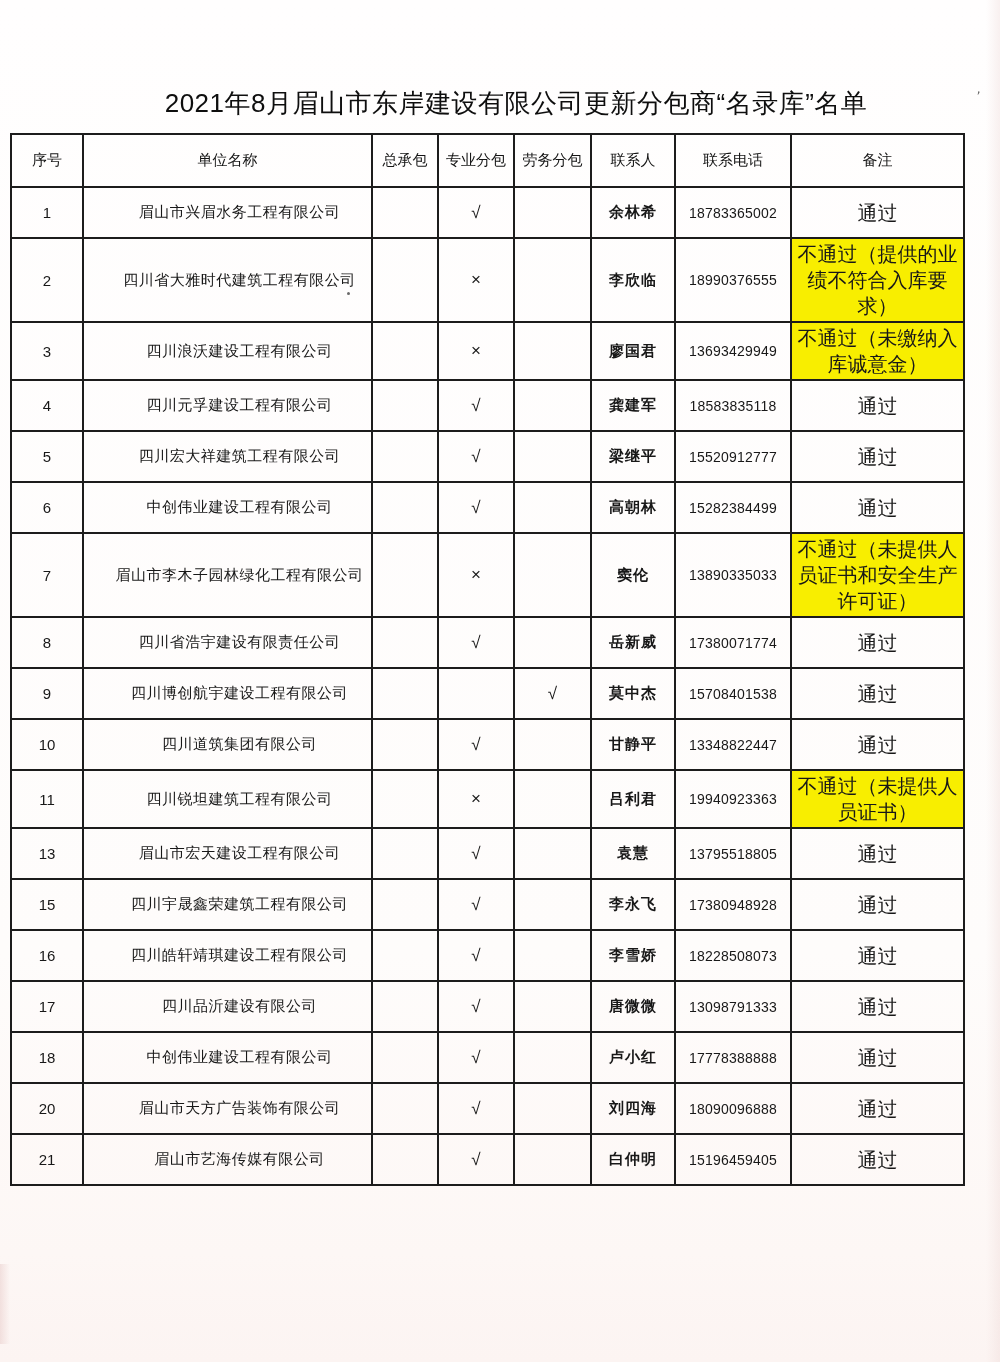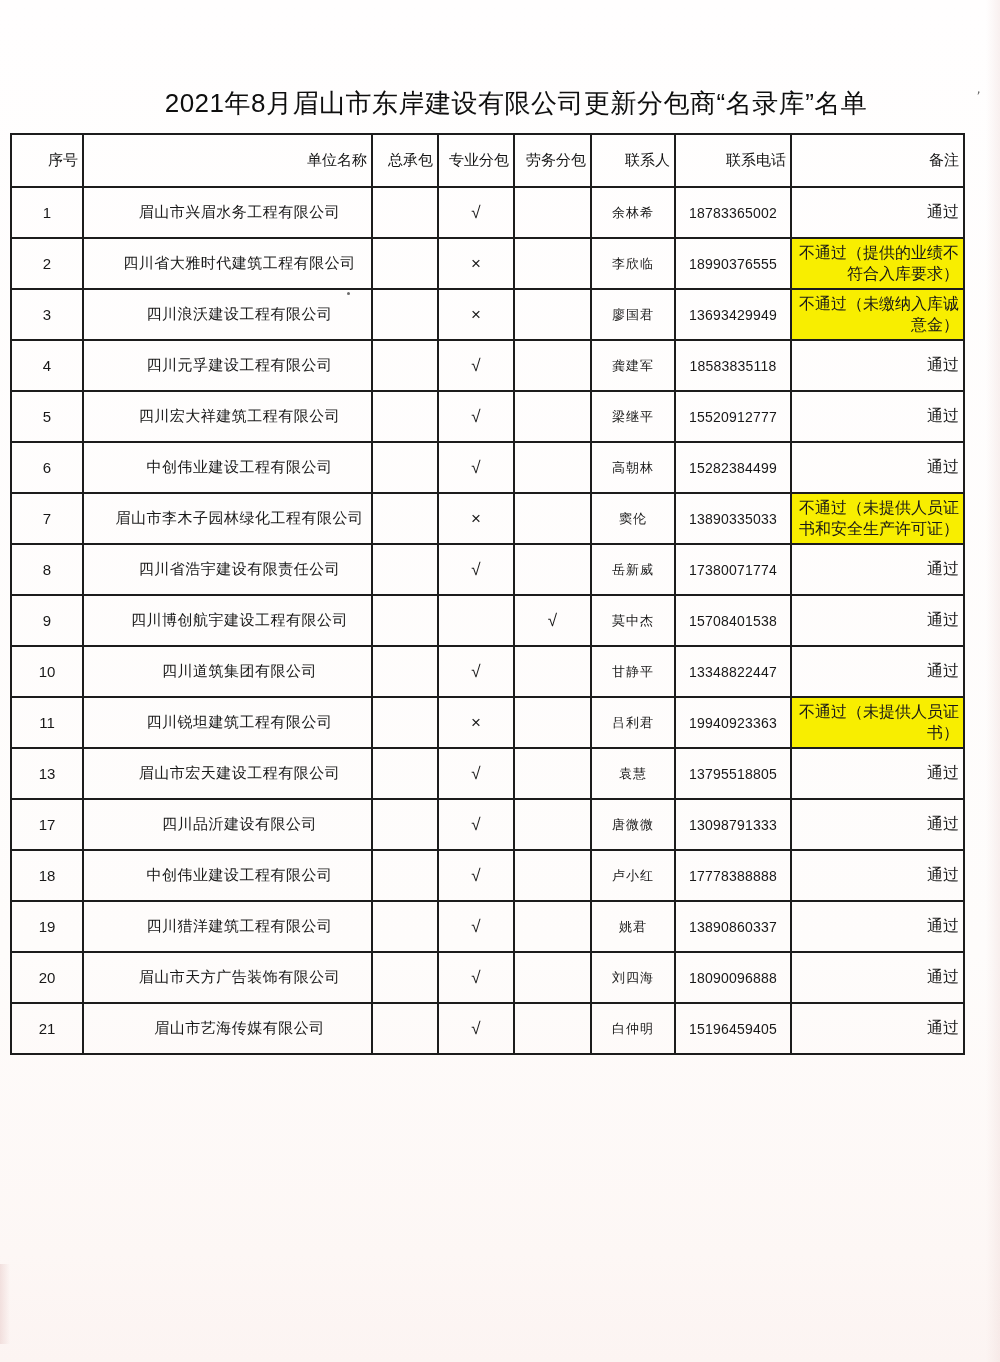--- a/index.html
+++ b/index.html
@@ -29,27 +29,27 @@
     background:transparent;
   }
   .roster th,.roster td{
     border:2px solid #1c1c1c;
     text-align:center;vertical-align:middle;
     padding:2px 4px;overflow:hidden;
     font-weight:normal;
   }
   .roster thead tr{height:53px;}
   .roster tbody tr{height:51px;}
-  .roster th{font-size:15px;color:#141414;text-align:right;}
+  .roster th{font-size:15px;color:#141414;}
   td.c-no{font-size:15px;}
   td.c-company{font-size:15px;letter-spacing:0.5px;padding-left:28px;}
   td.c-general,td.c-prof,td.c-labor{font-size:17px;}
-  td.c-contact{font-size:13px;letter-spacing:1px;}
+  td.c-contact{font-size:15px;letter-spacing:1px;font-weight:bold;}
   td.c-phone{font-size:14px;letter-spacing:0.2px;}
-  td.c-remark{font-size:16px;line-height:1.3;text-align:right;}
+  td.c-remark{font-size:20px;line-height:1.3;}
   td.c-remark.hl{background:var(--hl,#f8ee00);}
   .artifact{position:absolute;pointer-events:none;color:#5a5a5a;}
   .tick-mark{top:88px;left:976px;font-size:14px;transform:rotate(18deg);}
   .dot-mark{top:292px;left:347px;width:3px;height:3px;border-radius:50%;background:#6a6a6a;}
   .corner-smudge{
     bottom:18px;left:0;width:10px;height:80px;
     background:linear-gradient(90deg,rgba(225,190,188,.4),rgba(225,190,188,0));
   }
 </style>
 </head>
@@ -197,47 +197,57 @@
     <td class="c-no">13</td>
     <td class="c-company">眉山市宏天建设工程有限公司</td>
     <td class="c-general"></td>
     <td class="c-prof">√</td>
     <td class="c-labor"></td>
     <td class="c-contact">袁慧</td>
     <td class="c-phone">13795518805</td>
     <td class="c-remark">通过</td>
   </tr>
         <tr>
+    <td class="c-no">15</td>
+    <td class="c-company">四川宇晟鑫荣建筑工程有限公司</td>
+    <td class="c-general"></td>
+    <td class="c-prof">√</td>
+    <td class="c-labor"></td>
+    <td class="c-contact">李永飞</td>
+    <td class="c-phone">17380948928</td>
+    <td class="c-remark">通过</td>
+  </tr>
+        <tr>
+    <td class="c-no">16</td>
+    <td class="c-company">四川皓轩靖琪建设工程有限公司</td>
+    <td class="c-general"></td>
+    <td class="c-prof">√</td>
+    <td class="c-labor"></td>
+    <td class="c-contact">李雪娇</td>
+    <td class="c-phone">18228508073</td>
+    <td class="c-remark">通过</td>
+  </tr>
+        <tr>
     <td class="c-no">17</td>
     <td class="c-company">四川品沂建设有限公司</td>
     <td class="c-general"></td>
     <td class="c-prof">√</td>
     <td class="c-labor"></td>
     <td class="c-contact">唐微微</td>
     <td class="c-phone">13098791333</td>
     <td class="c-remark">通过</td>
   </tr>
         <tr>
     <td class="c-no">18</td>
     <td class="c-company">中创伟业建设工程有限公司</td>
     <td class="c-general"></td>
     <td class="c-prof">√</td>
     <td class="c-labor"></td>
     <td class="c-contact">卢小红</td>
     <td class="c-phone">17778388888</td>
-    <td class="c-remark">通过</td>
-  </tr>
-        <tr>
-    <td class="c-no">19</td>
-    <td class="c-company">四川猎洋建筑工程有限公司</td>
-    <td class="c-general"></td>
-    <td class="c-prof">√</td>
-    <td class="c-labor"></td>
-    <td class="c-contact">姚君</td>
-    <td class="c-phone">13890860337</td>
     <td class="c-remark">通过</td>
   </tr>
         <tr>
     <td class="c-no">20</td>
     <td class="c-company">眉山市天方广告装饰有限公司</td>
     <td class="c-general"></td>
     <td class="c-prof">√</td>
     <td class="c-labor"></td>
     <td class="c-contact">刘四海</td>
     <td class="c-phone">18090096888</td>

